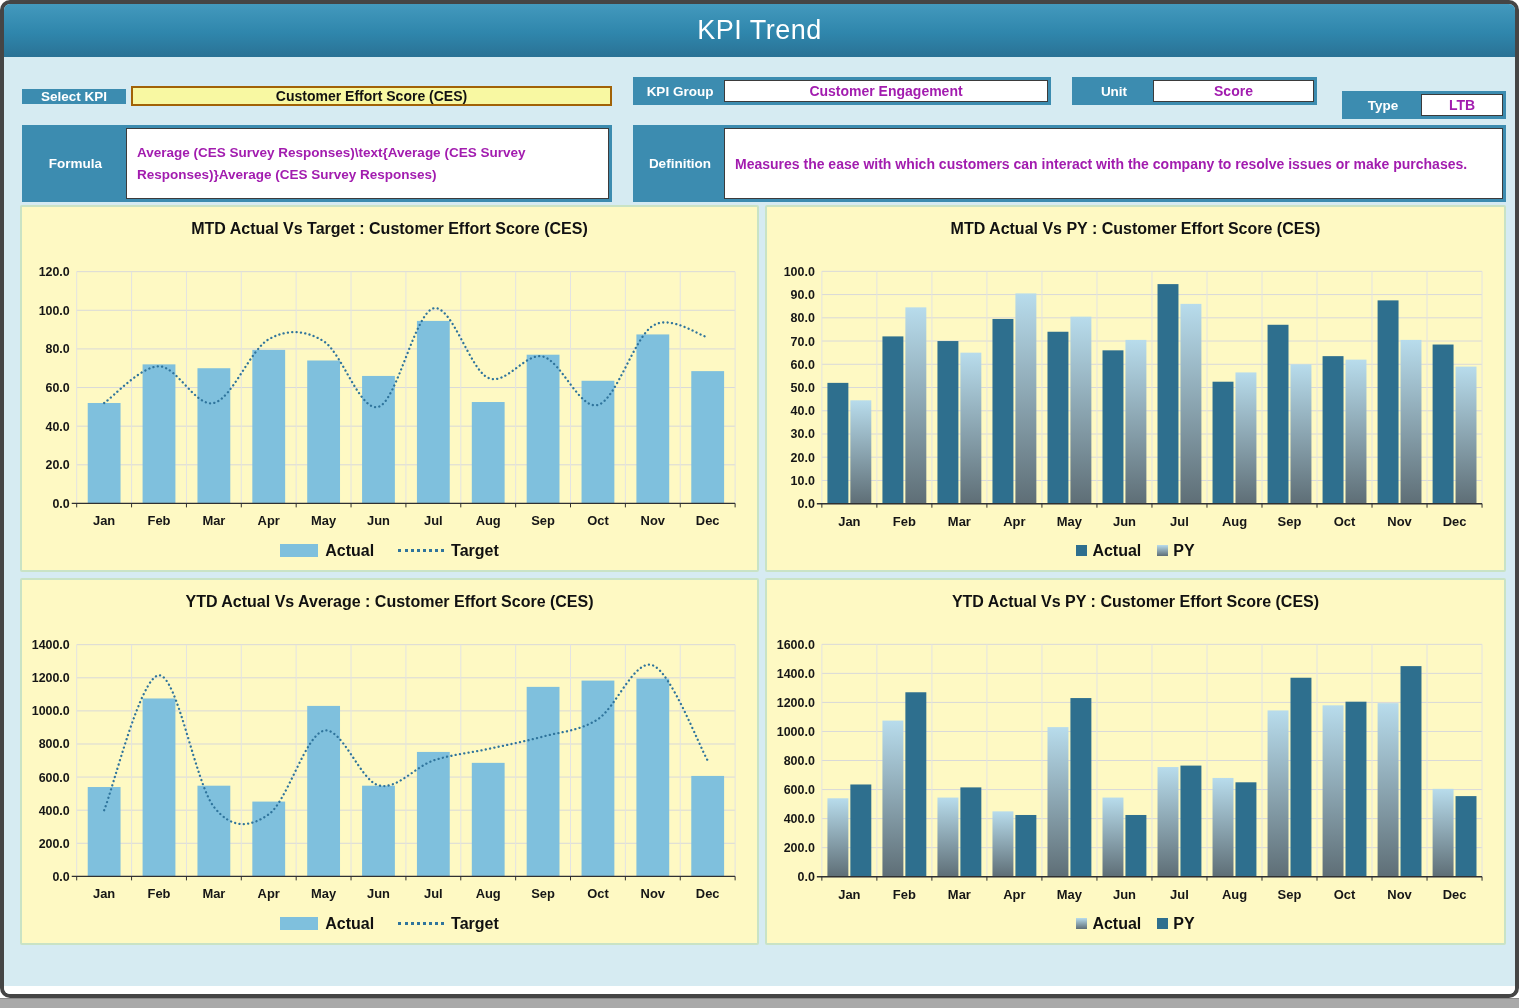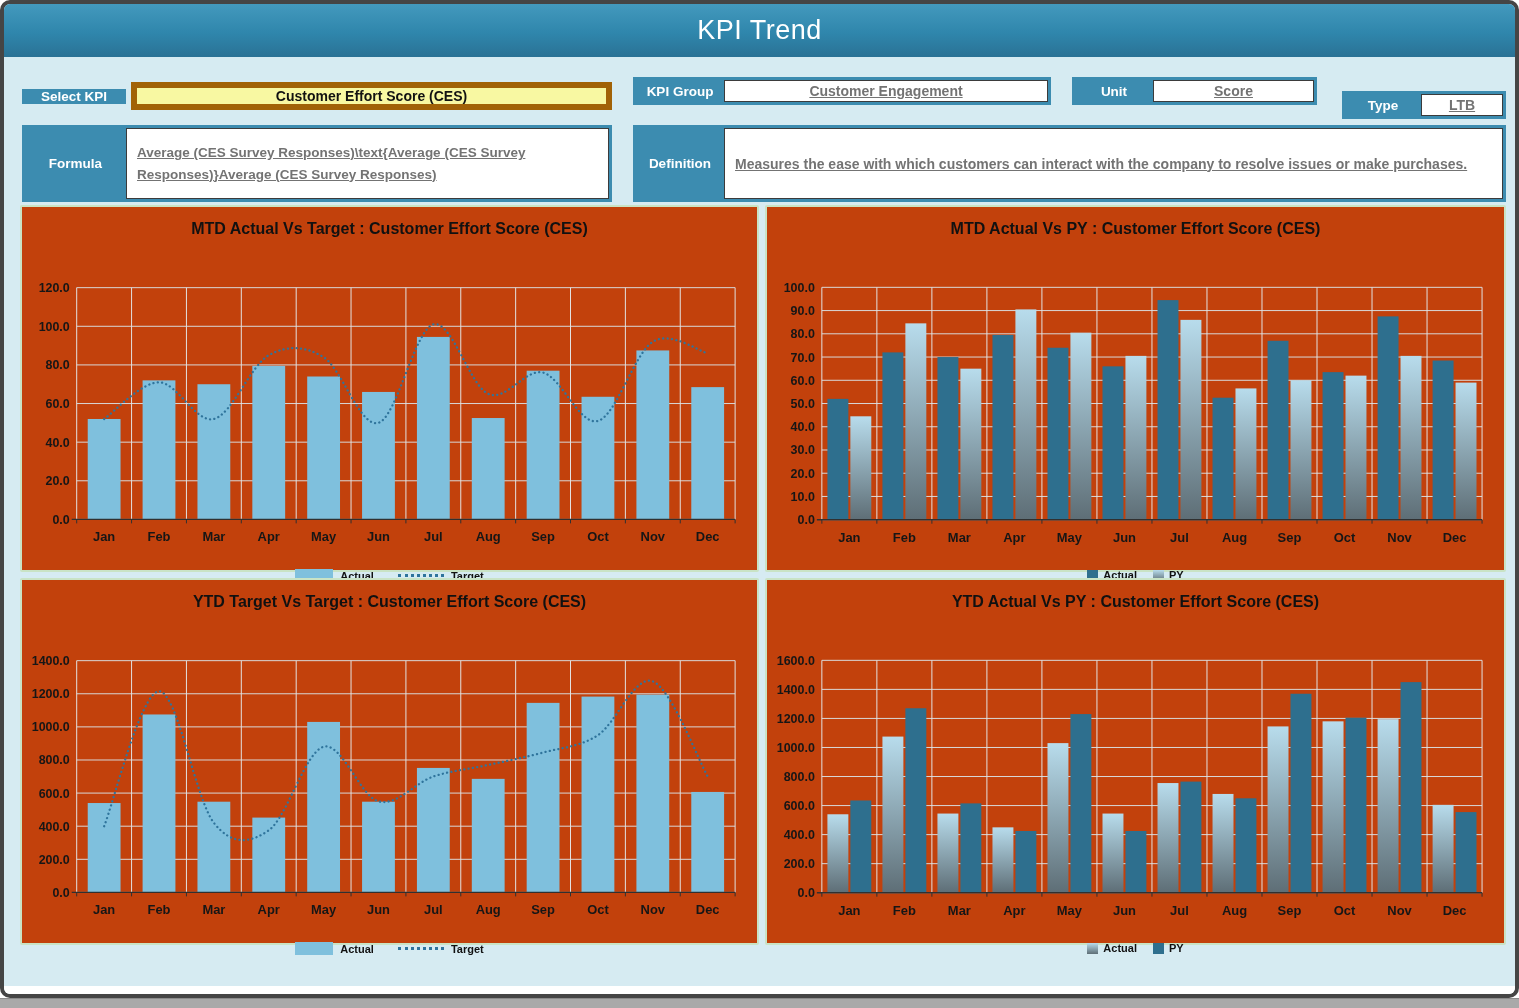--- a/index.html
+++ b/index.html
@@ -6,36 +6,36 @@
   *{box-sizing:border-box;}
   body{width:1519px;height:1008px;position:relative;font-family:"Liberation Sans",sans-serif;}
   .page{position:absolute;left:0;top:0;width:1519px;height:998px;border:4px solid #454545;
         border-radius:10px;background:#d6ebf2;overflow:hidden;}
   .header{position:absolute;left:0;top:0;right:0;height:53px;
           background:linear-gradient(180deg,#4399bd 0%,#2f86ac 55%,#2a7295 100%);
           display:flex;align-items:center;justify-content:center;}
   .header span{color:#ffffff;font-weight:normal;font-size:27px;letter-spacing:.5px;}
   .grp{position:absolute;display:flex;background:#3c8cb0;padding:3px;}
   .grp .lbl{color:#ffffff;font-weight:bold;font-size:13.5px;display:flex;align-items:center;justify-content:center;flex:none;}
-  .grp .fld{background:#ffffff;border:1px solid #3b3b3b;color:#737373;font-weight:bold;font-size:14px;
-            display:flex;align-items:center;justify-content:center;flex:1;text-decoration:underline;}
+  .grp .fld{background:#ffffff;border:1px solid #3b3b3b;color:#a21caf;font-weight:bold;font-size:14px;
+            display:flex;align-items:center;justify-content:center;flex:1;}
   .freegrp{position:absolute;display:flex;}
   .freelbl{background:#3c8cb0;color:#fff;font-weight:bold;font-size:13.5px;
            display:flex;align-items:center;justify-content:center;flex:none;}
-  .yellow{background:#f8f8a2;border:6px solid #a16207;color:#111;font-weight:bold;font-size:14px;
+  .yellow{background:#f8f8a2;border:2px solid #a16207;color:#111;font-weight:bold;font-size:14px;
           display:flex;align-items:center;justify-content:center;flex:1;margin-left:5px;}
   .fld.left{justify-content:flex-start;padding:2px 10px;text-align:left;}
-  .panel{position:absolute;background:#c2410c;border:2px solid #c9e3c5;border-radius:2px;
-         display:flex;flex-direction:column;gap:16px;}
+  .panel{position:absolute;background:#fef9c3;border:2px solid #c9e3c5;border-radius:2px;
+         display:flex;flex-direction:column;}
   .ctitle{text-align:center;font-weight:bold;font-size:16px;color:#111;padding-top:13px;height:45px;flex:none;}
   svg.plot{display:block;width:100%;height:285px;flex:none;}
   .tick{font:bold 12.5px "Liberation Sans",sans-serif;fill:#161616;}
   .xlab{font:bold 13px "Liberation Sans",sans-serif;fill:#161616;}
   .legend{flex:1;display:flex;align-items:center;justify-content:center;gap:24px;
-          font-weight:bold;font-size:11px;color:#111;padding-bottom:6px;}
+          font-weight:bold;font-size:16px;color:#111;padding-bottom:6px;}
   .li{display:flex;align-items:center;gap:7px;}
   .sw{width:38px;height:13px;flex:none;}
   .sw.sq{width:11px;height:11px;}
   .sw-dot{width:46px;height:0;border-top:3px dotted #2f749c;flex:none;}
   .bottom-white{position:absolute;left:0;right:0;bottom:0;height:8px;background:#ffffff;}
   .taskbar{position:absolute;left:0;right:0;bottom:0;height:10px;background:#a9a9a9;border-top:1px solid #8b8b8b;}
 </style>
 </head>
 <body>
 
@@ -264,21 +264,21 @@
           <span>Actual</span>
         </span>
       <span class="li" style="gap:5px;">
           <span class="sw sq" style="background: linear-gradient(rgb(184, 220, 236), rgb(94, 110, 118));"></span>
           <span>PY</span>
         </span>
     </div>
   </div>
 
   <div class="panel" style="left:16px;top:574px;width:739px;height:367px;">
-    <div class="ctitle">YTD Target Vs Target : Customer Effort Score (CES)</div>
+    <div class="ctitle">YTD Actual Vs Average : Customer Effort Score (CES)</div>
     <svg class="plot" viewBox="0 0 739 285">
         <defs>
           <linearGradient id="grad2" x1="0" y1="0" x2="0" y2="1">
             <stop offset="0%" stop-color="#b8dcec"></stop>
             <stop offset="100%" stop-color="#5e6e76"></stop>
           </linearGradient>
         </defs>
         <line x1="55" y1="252" x2="717" y2="252" stroke="#d9d9d9" stroke-width="1"></line>
         <text x="48" y="256.5" text-anchor="end" class="tick">0.0</text>
         <line x1="55" y1="218.71428571428572" x2="717" y2="218.71428571428572" stroke="#d9d9d9" stroke-width="1"></line>

